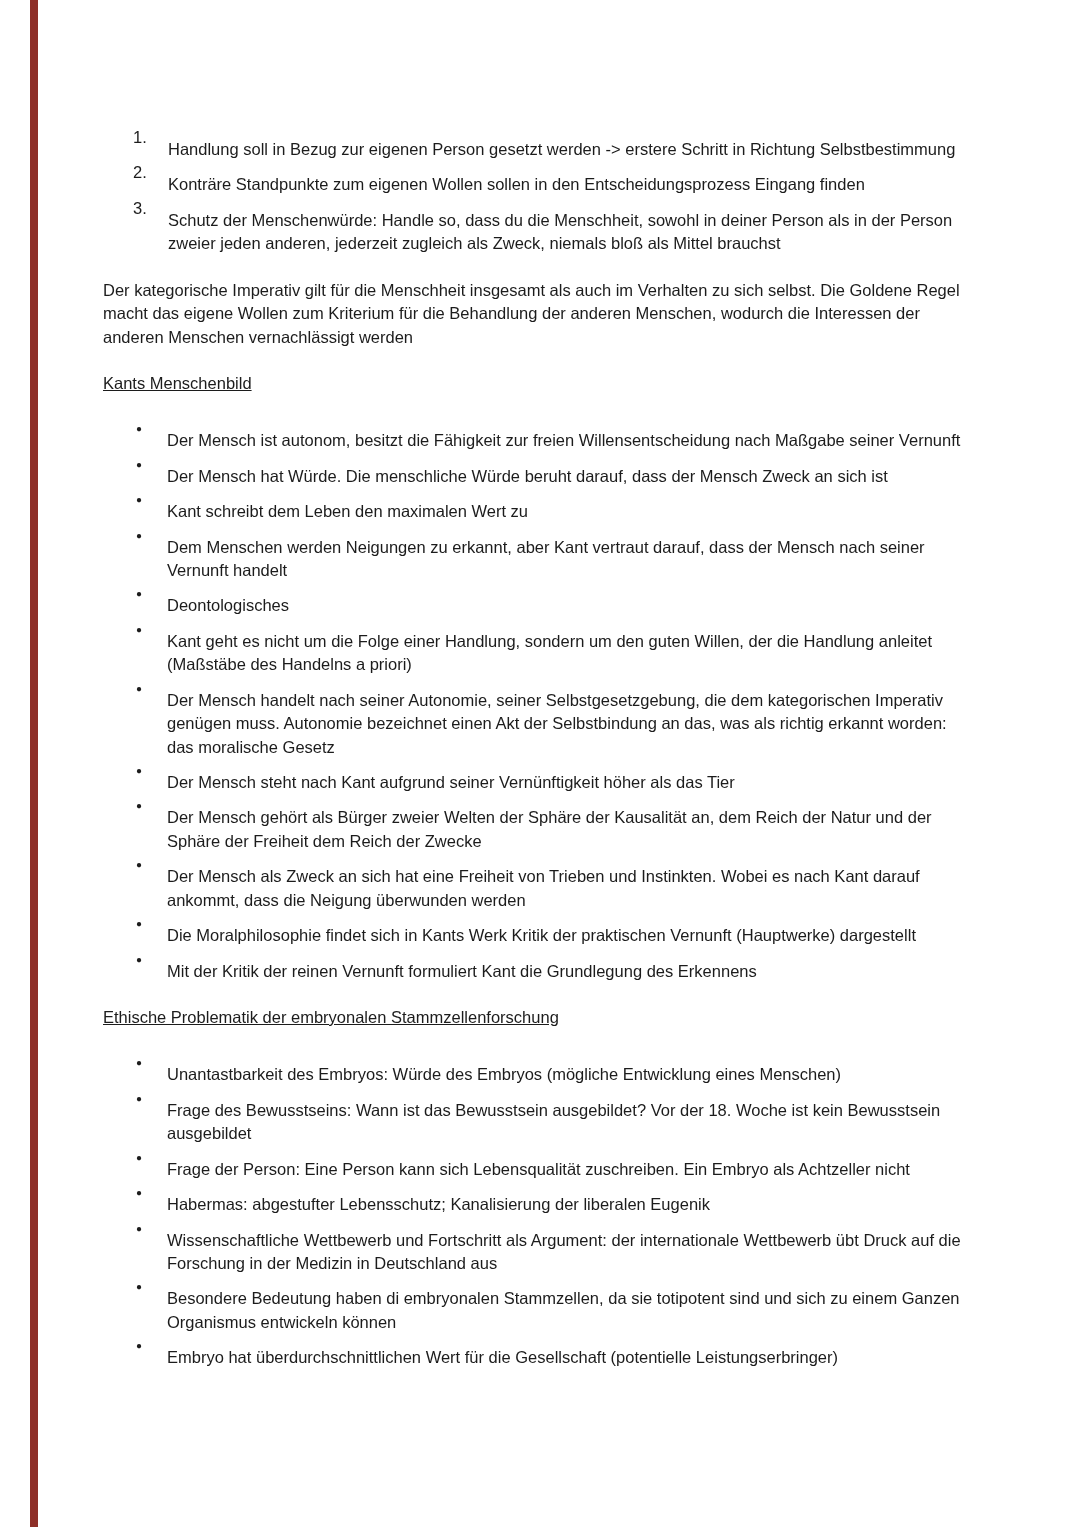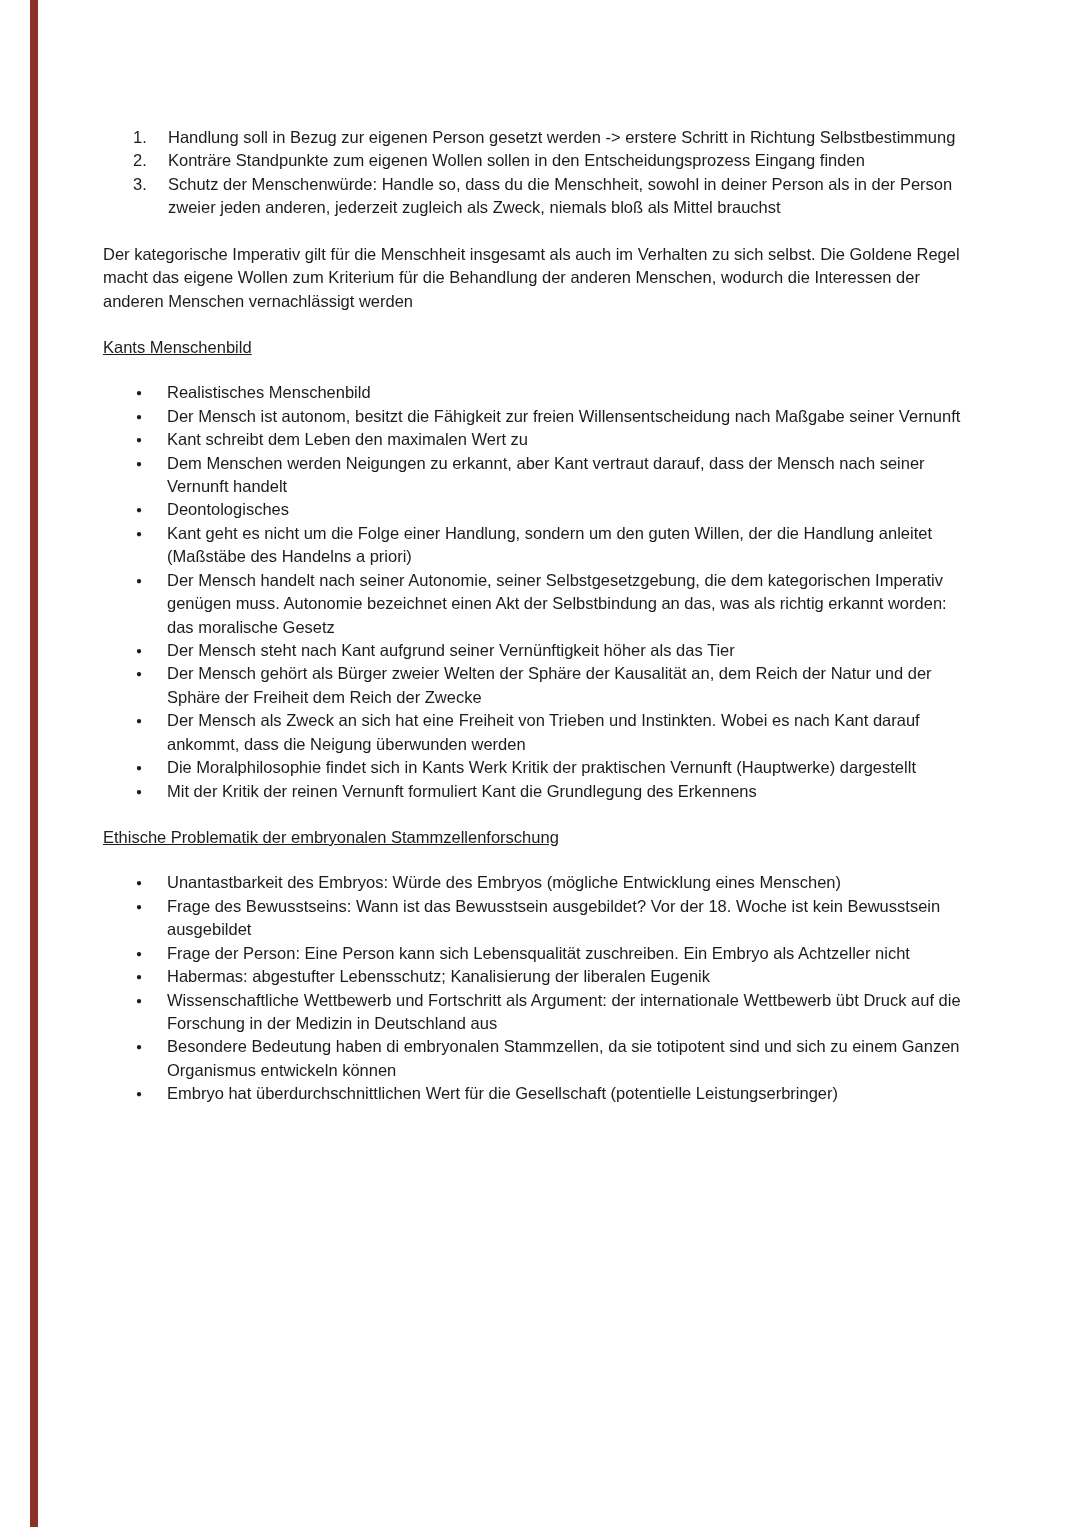--- a/index.html
+++ b/index.html
@@ -25,21 +25,21 @@
     height:1527px;
     background:#8e2f28; 
   }
   .numlist {
     list-style:none;
     margin:0 0 23px 0;
     padding:0 0 0 30px;
   }
   .numitem { display:flex; }
   .num { flex:0 0 35px; }
-  .txt { flex:1; }
+  .txt { flex:1;margin-top:12px; }
   .para { margin:0 0 23px 0; }
   .heading {
     font-size:16.5px;
     font-weight:normal;
     text-decoration:underline;
     margin:0 0 22px 0;
   }
   .bullist {
     list-style:none;
     margin:0 0 23px 0;
@@ -74,25 +74,25 @@
     </li>
   </ol>
 
   <p class="para">Der kategorische Imperativ gilt für die Menschheit insgesamt als auch im Verhalten zu sich selbst. Die Goldene Regel macht das eigene Wollen zum Kriterium für die Behandlung der anderen Menschen, wodurch die Interessen der anderen Menschen vernachlässigt werden</p>
 
   <h2 class="heading">Kants Menschenbild</h2>
 
   <ul class="bullist">
     <li class="bulitem">
       <span class="bullet"></span>
-      <span class="txt">Realistisches Menschenbild</span>
+      <span class="txt">Der Mensch ist autonom, besitzt die Fähigkeit zur freien Willensentscheidung nach Maßgabe seiner Vernunft</span>
     </li>
     <li class="bulitem">
       <span class="bullet"></span>
-      <span class="txt">Der Mensch ist autonom, besitzt die Fähigkeit zur freien Willensentscheidung nach Maßgabe seiner Vernunft</span>
+      <span class="txt">Der Mensch hat Würde. Die menschliche Würde beruht darauf, dass der Mensch Zweck an sich ist</span>
     </li>
     <li class="bulitem">
       <span class="bullet"></span>
       <span class="txt">Kant schreibt dem Leben den maximalen Wert zu</span>
     </li>
     <li class="bulitem">
       <span class="bullet"></span>
       <span class="txt">Dem Menschen werden Neigungen zu erkannt, aber Kant vertraut darauf, dass der Mensch nach seiner Vernunft handelt</span>
     </li>
     <li class="bulitem">

